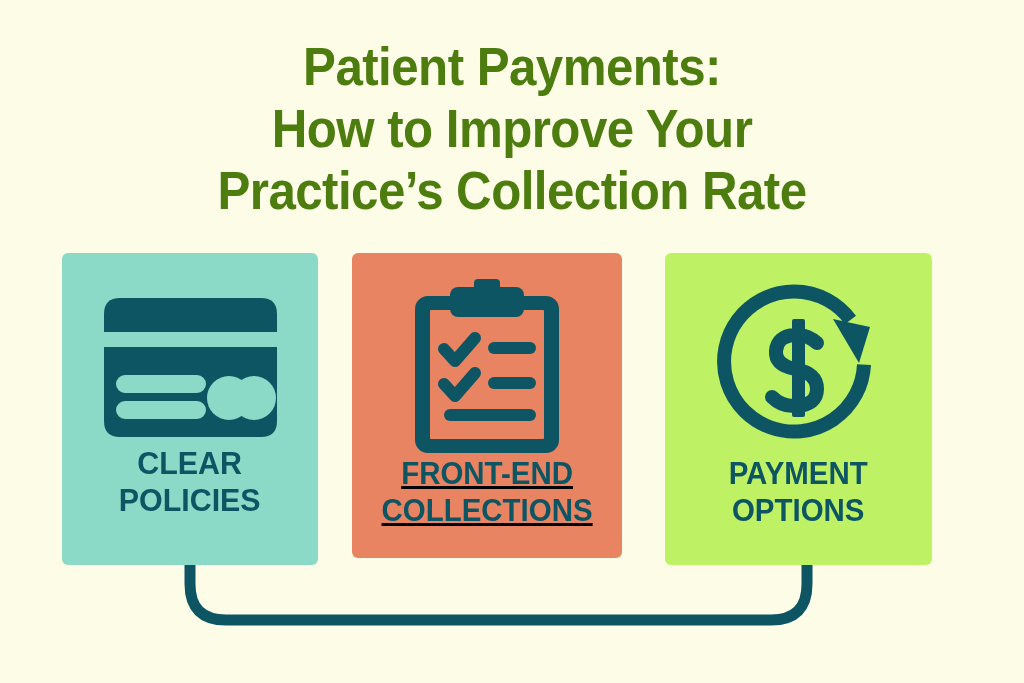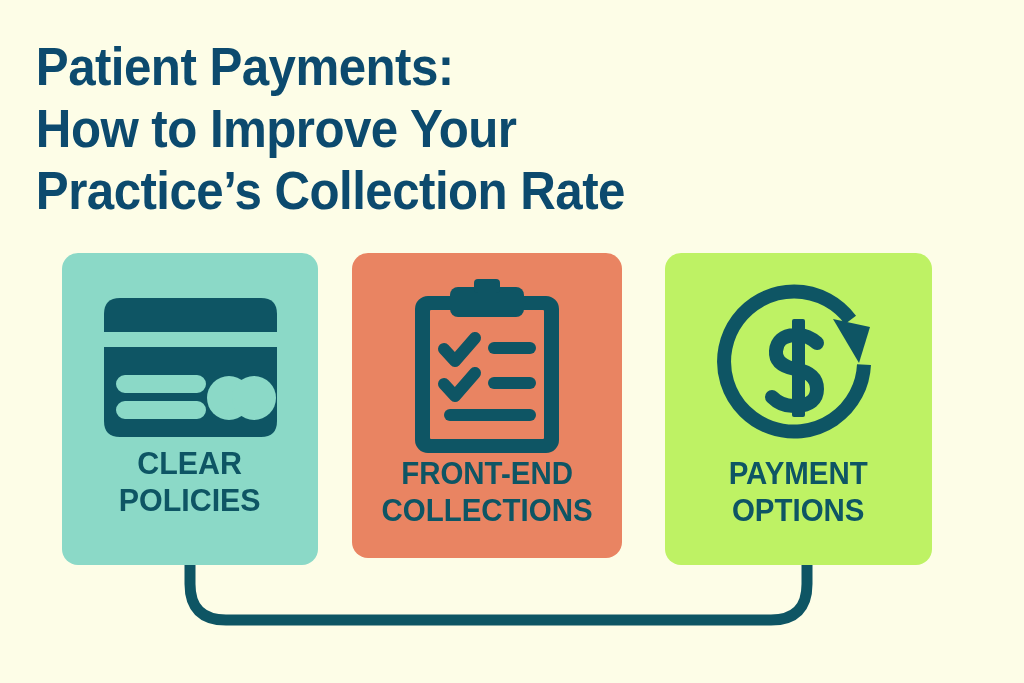--- a/index.html
+++ b/index.html
@@ -22,21 +22,22 @@
     width: 1024px;
     height: 683px;
   }
 
   
   .title-block {
     position: absolute;
     top: 36px;
     left: 0;
     width: 1024px;
-    color: #0c4a6e;
+    text-align: center;
+    color: #4d7c0f;
   }
   .title-line {
     display: block;
     font-family: "Liberation Sans", sans-serif;
     font-weight: bold;
     font-size: 53px;
     line-height: 62px;
     letter-spacing: -0.6px;
     transform: scaleX(0.93);
     transform-origin: center center;
@@ -56,27 +57,27 @@
   
   .cards-row {
     position: absolute;
     top: 253px;
     left: 0;
     width: 1024px;
     height: 320px;
   }
   .card {
     position: absolute;
-    border-radius: 16px;
+    border-radius: 6px;
     display: flex;
     flex-direction: column;
     align-items: center;
   }
   .card-1 { left: 62px;  width: 256px; height: 312px; background: #8BD9C7; }
-  .card-2 { left: 352px; width: 270px; height: 305px; background: #E98462; }
+  .card-2 { left: 352px; width: 270px; height: 305px; background: #E98462; text-decoration: underline; }
   .card-3 { left: 665px; width: 267px; height: 312px; background: #bef264; }
 
   .card-icon {
     margin-top: 34px;
     height: 166px;
     display: flex;
     align-items: center;
     justify-content: center;
   }
   .card-1 .card-icon { margin-top: 40px; height: 152px; }

